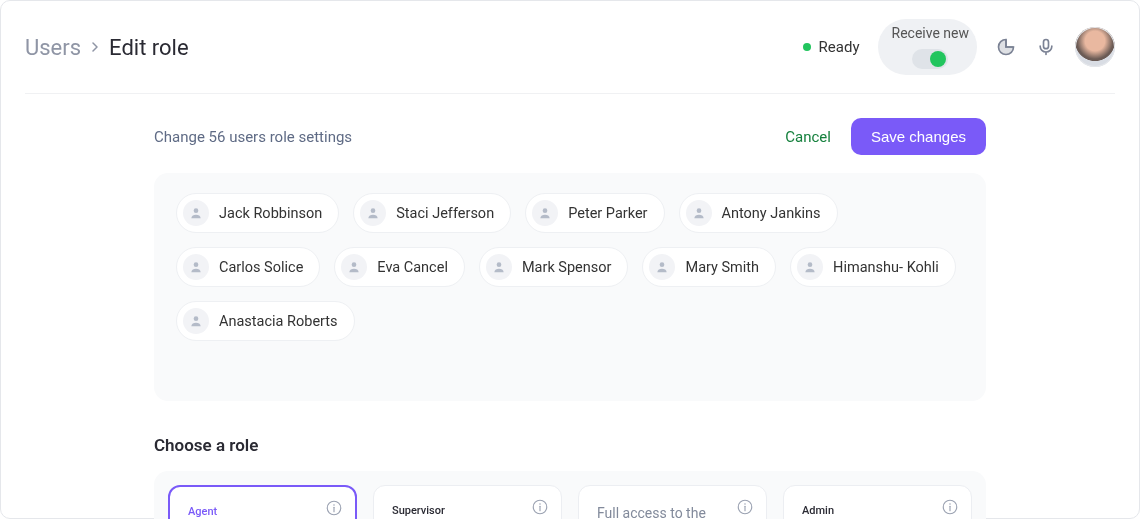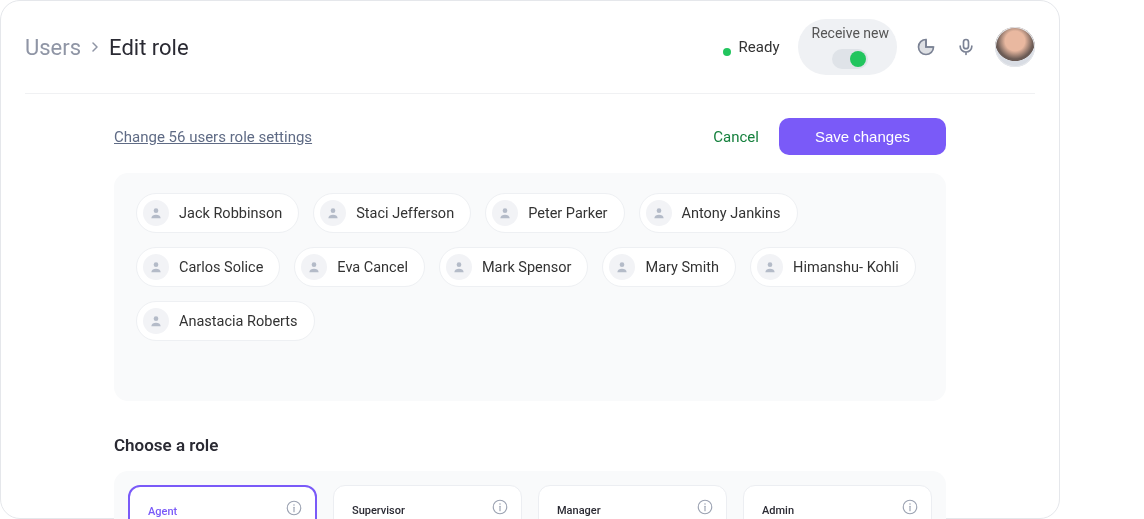--- a/index.html
+++ b/index.html
@@ -5,40 +5,40 @@
   * { box-sizing: border-box; margin: 0; padding: 0; }
   body {
     font-family: -apple-system, BlinkMacSystemFont, "Segoe UI", Roboto, Helvetica, Arial, sans-serif;
     background: #fff;
     color: #2c2c35;
     width: 1144px;
     height: 519px;
     overflow: hidden;
   }
   .frame {
-    width: 1060px;
+    width: 1140px;
     height: 519px;
     border: 1px solid #e5e7eb;
-    border-radius: 20px;
+    border-radius: 10px;
     padding: 18px 24px 24px 24px;
   }
   
   .topbar {
     display: flex;
     align-items: center;
     justify-content: space-between;
     padding-bottom: 18px;
     border-bottom: 1px solid #f0f1f3;
   }
   .breadcrumb { display: flex; align-items: center; gap: 10px; }
   .crumb-root { font-size: 22px; color: #8f95a5; font-weight: 400; }
   .crumb-sep { color: #8f95a5; font-size: 12px; }
   .crumb-current { font-size: 22px; color: #2a2a33; font-weight: 400; }
   .top-right { display: flex; align-items: center; gap: 18px; }
-  .ready { display: flex; align-items: flex-end; gap: 8px; font-size: 15px; color: #333; }
+  .ready { display: flex; align-items: center; gap: 8px; font-size: 15px; color: #333; }
   .ready-dot { width: 8px; height: 8px; border-radius: 50%; background: #22c55e; }
   .toggle-pill {
     display: flex; align-items: center; gap: 8px;
     background: #eff1f4; border-radius: 999px;
     padding: 6px 8px 6px 14px;
     font-size: 14px; color: #555; flex-direction: column;
   }
   .switch {
     position: relative; width: 36px; height: 20px;
     background: #dfe3e8; border-radius: 999px;
@@ -60,26 +60,26 @@
   }
   
   .content {
     max-width: 832px;
     margin: 24px auto 0 auto;
   }
   .actions-row {
     display: flex; align-items: center; justify-content: space-between;
     margin-bottom: 18px;
   }
-  .change-line { color: #5f6b85; font-size: 15px; text-decoration: underline; }
+  .change-line { color: #5f6b85; font-size: 15px; }
   .action-buttons { display: flex; align-items: center; gap: 20px; }
   .btn-cancel { color: #15803d; font-size: 15px; cursor: pointer; }
   .btn-save {
     background: #7a5af8; color: #fff;
-    border-radius: 10px; padding: 10px 36px;
+    border-radius: 10px; padding: 10px 20px;
     font-size: 15px; font-weight: 500; cursor: pointer;
     border: none;
   }
   .users-panel {
     background: #f9fafb;
     border-radius: 14px;
     padding: 20px 22px 60px 22px;
     display: flex; flex-wrap: wrap;
     column-gap: 14px; row-gap: 14px;
   }
@@ -305,21 +305,20 @@
           <div class="role-desc">Access to agent groups</div>
         </div>
         <div class="role-card">
           <span class="role-info">
             <svg width="18" height="18" viewBox="0 0 24 24" fill="none">
               <circle cx="12" cy="12" r="9" stroke="currentColor" stroke-width="1.5"></circle>
               <circle cx="12" cy="8" r="1" fill="currentColor"></circle>
               <path d="M12 11v6" stroke="currentColor" stroke-width="1.5" stroke-linecap="round"></path>
             </svg>
           </span>
-          <div class="role-title">Manager</div>
           <div class="role-desc">Full access to the contact center</div>
         </div>
         <div class="role-card">
           <span class="role-info">
             <svg width="18" height="18" viewBox="0 0 24 24" fill="none">
               <circle cx="12" cy="12" r="9" stroke="currentColor" stroke-width="1.5"></circle>
               <circle cx="12" cy="8" r="1" fill="currentColor"></circle>
               <path d="M12 11v6" stroke="currentColor" stroke-width="1.5" stroke-linecap="round"></path>
             </svg>
           </span>

